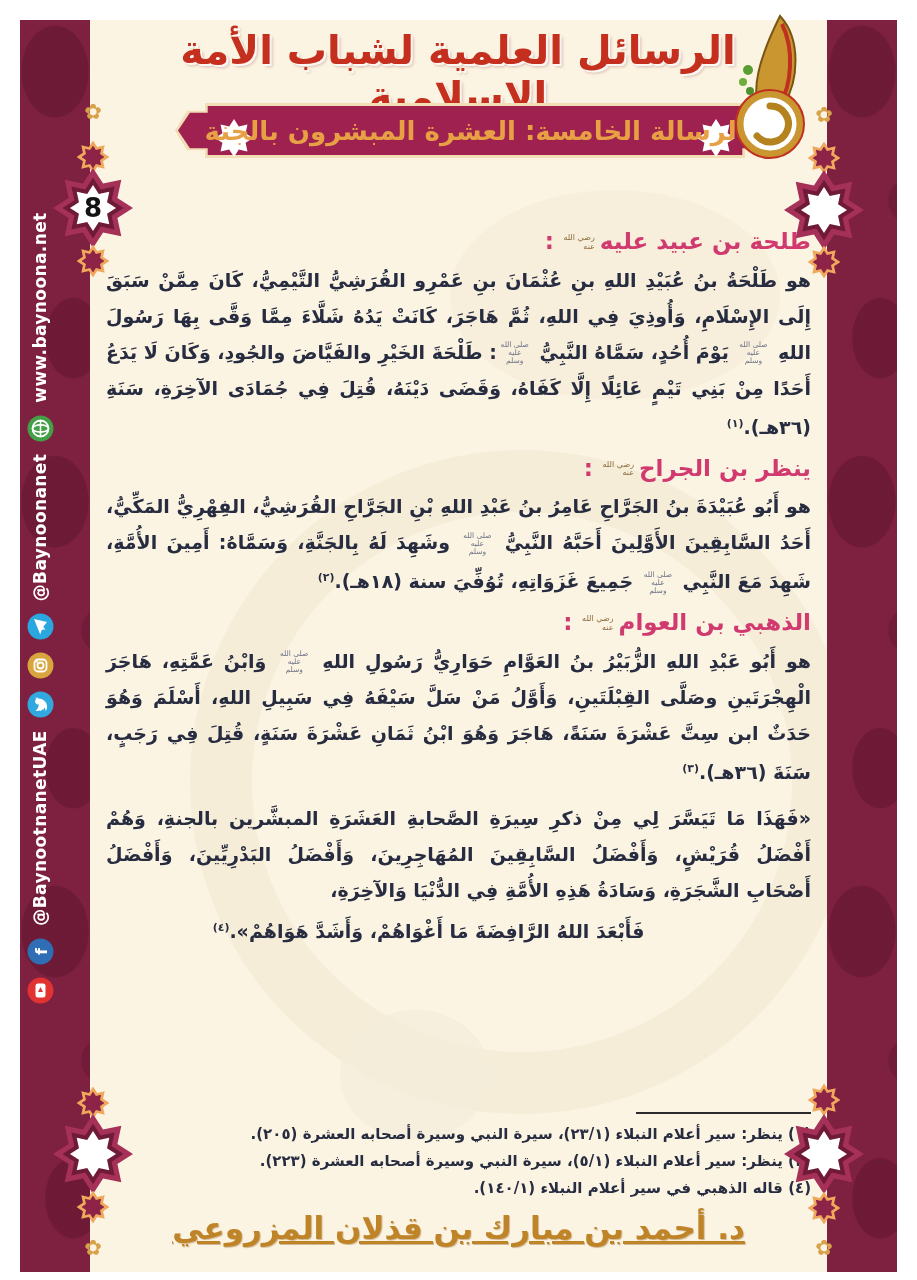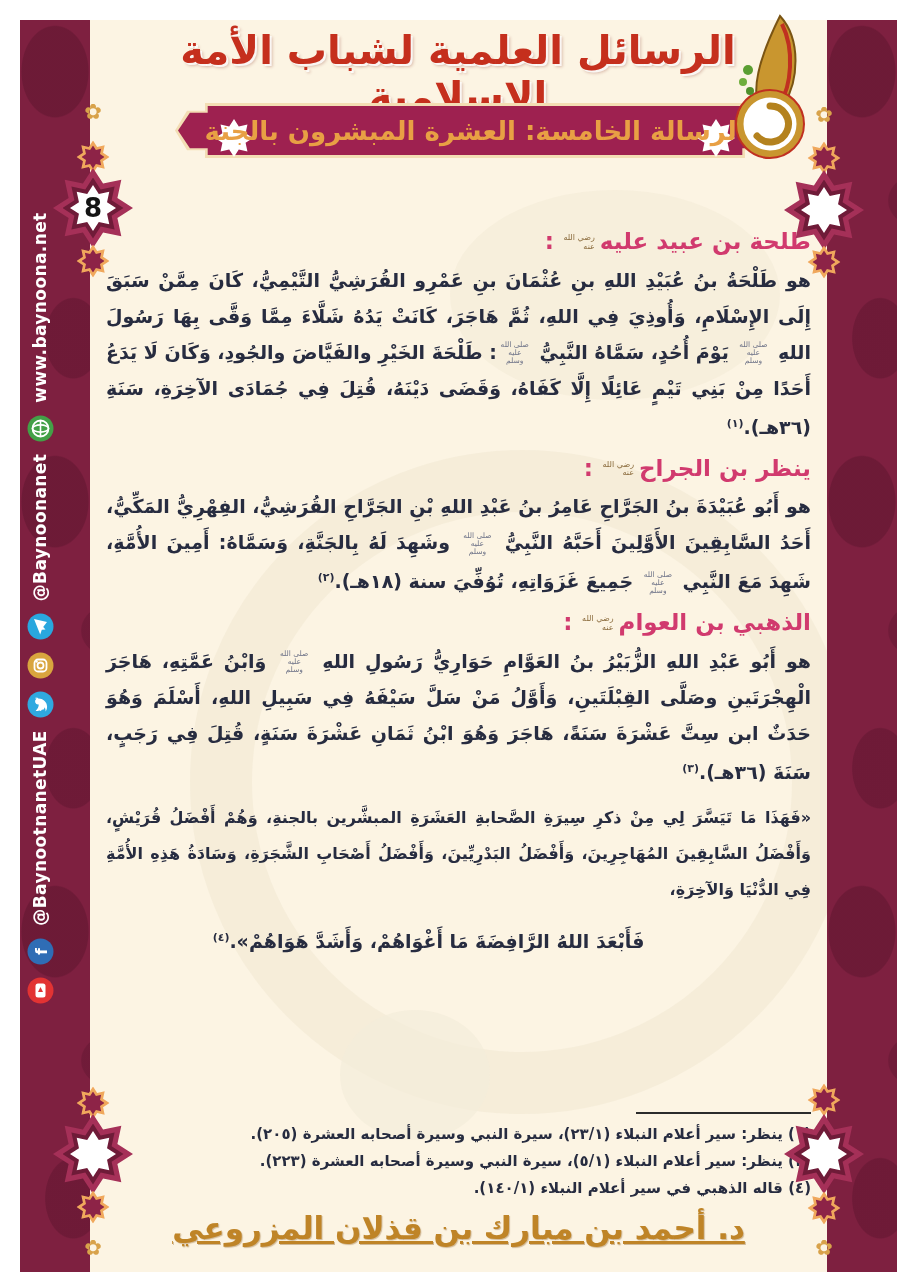--- a/index.html
+++ b/index.html
@@ -51,21 +51,21 @@
   .banner .btxt{position:absolute;inset:0;display:flex;align-items:center;justify-content:center;
     color:var(--gold,#e8a044);font-size:26px;font-weight:bold;z-index:2;}
   .banner .wstar{position:absolute;top:16px;width:38px;height:38px;background:#fff;z-index:2;}
   .banner .wstar.l{left:40px;}
   .banner .wstar.r{right:40px;}
 
   .flow{position:absolute;top:208px;left:16px;right:16px;z-index:1;}
   .heading{color:var(--heading,#d13a6e);font-size:23px;font-weight:bold;margin:10px 0 6px;line-height:1.2;}
   .heading:first-child{margin-top:0;}
   .body-p{color:var(--ink,#272c40);font-size:19px;font-weight:bold;line-height:36px;text-align:justify;margin:0 0 2px;}
-  .quote-p{color:var(--ink,#272c40);font-size:16px;font-weight:bold;line-height:36px;text-align:justify;margin:10px 0 12px;}
+  .quote-p{color:var(--ink,#272c40);font-size:19px;font-weight:bold;line-height:36px;text-align:justify;margin:10px 0 2px;}
   .quote-end{color:var(--ink,#272c40);font-size:19px;font-weight:bold;line-height:36px;text-align:center;padding-right:60px;margin:2px 0;}
   .hon{display:inline-block;font-size:7.5px;color:#6e7388;vertical-align:middle;line-height:1.05;max-width:32px;text-align:center;margin:0 2px;font-weight:normal;}
   .raa{color:#8c6d3f;max-width:36px;font-size:8px;margin:0 5px;text-align:right;}
   .fnref{font-size:11px;vertical-align:7px;}
 
   .footnotes{position:absolute;left:16px;right:16px;top:1092px;z-index:1;}
   .fn-rule{width:175px;border-top:2.5px solid #2b2b2b;margin:0 0 7px auto;}
   .fn{font-size:15px;font-weight:bold;color:var(--ink,#272c40);line-height:27px;text-align:right;}
 
   .sig{position:absolute;left:0;right:0;top:1190px;text-align:center;z-index:1;

